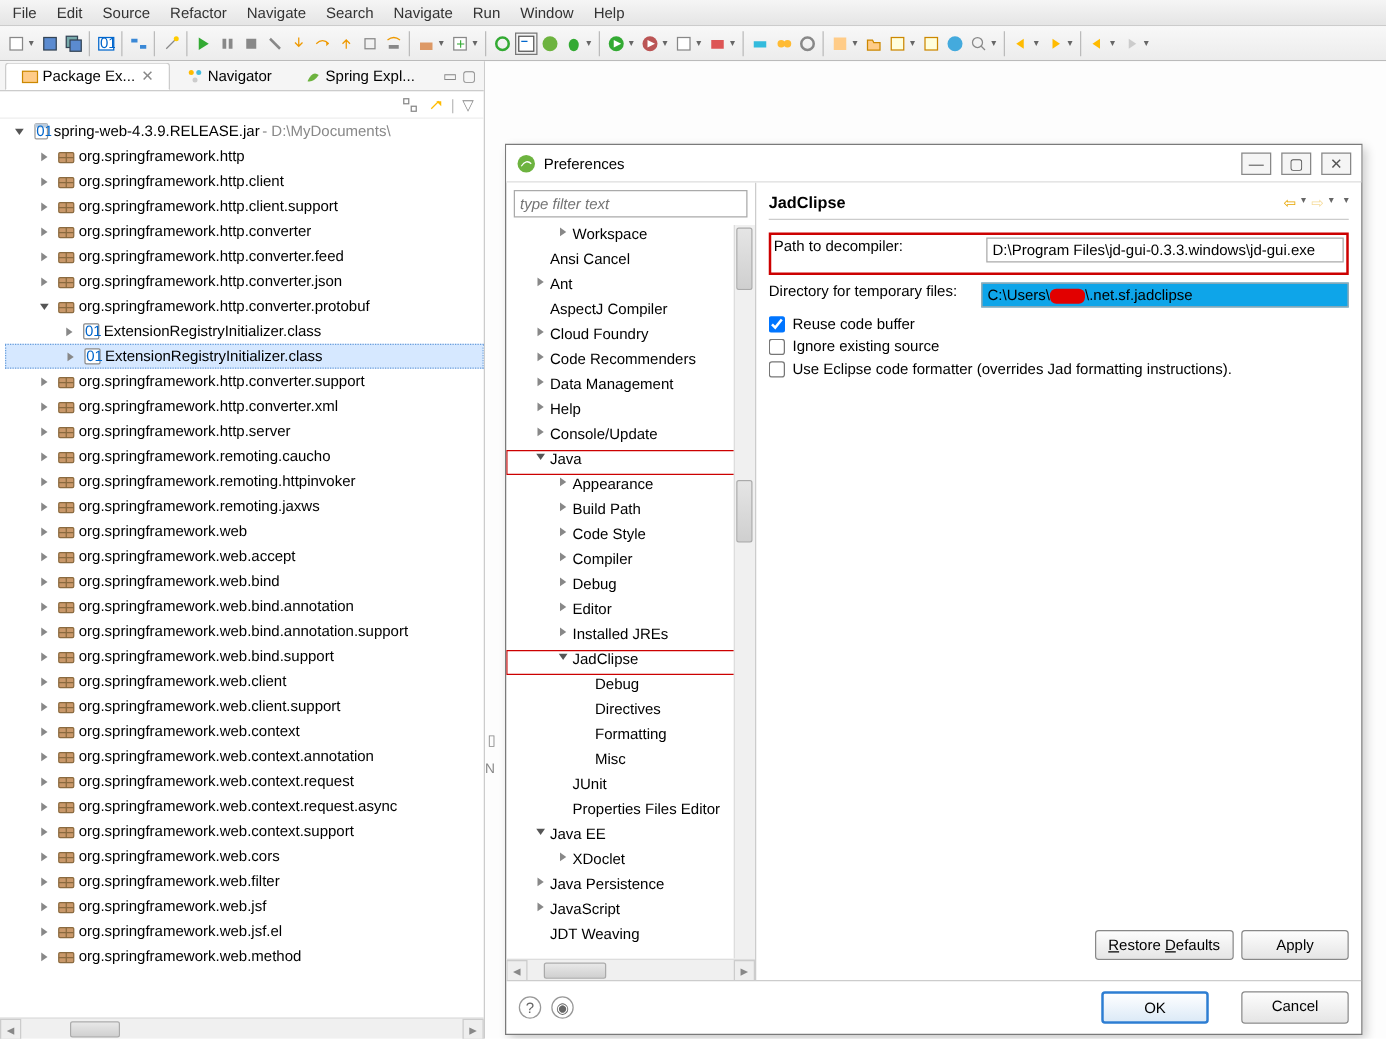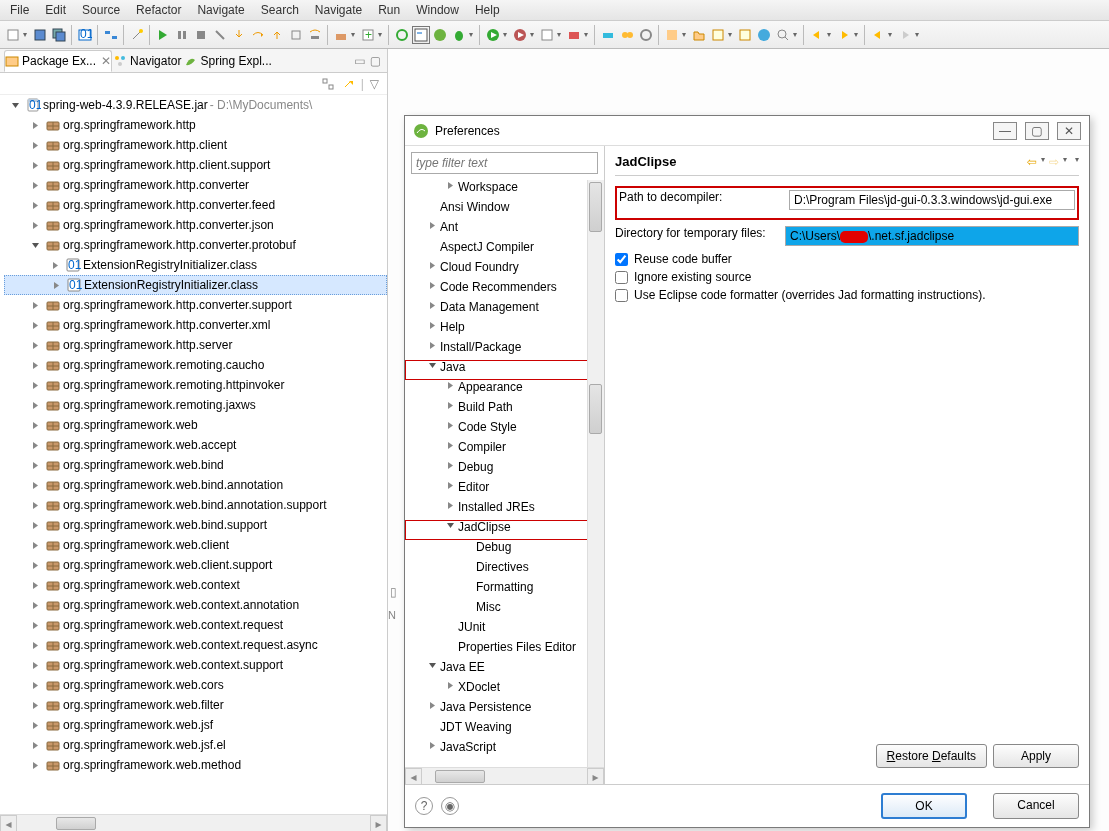--- a/index.html
+++ b/index.html
@@ -6,21 +6,21 @@
 body { background: #fff; width: 1109px; height: 831px; overflow: hidden; position: relative; }
 .menubar { background: linear-gradient(#f5f5f5,#e5e5e5); border-bottom: 1px solid #ccc; height: 21px; display: flex; padding-left: 2px; }
 .menubar .mi { padding: 3px 8px; color: #333; cursor: default; }
 .toolbar { background: linear-gradient(#f8f8f8,#ececec); border-bottom: 1px solid #bbb; height: 28px; display: flex; align-items: center; padding-left: 4px; gap: 1px; }
 .tb-btn { width: 18px; height: 18px; display: inline-flex; align-items: center; justify-content: center; color: #555; }
 .tb-sep { width: 2px; height: 20px; border-left: 1px solid #bbb; margin: 0 2px; }
 .tb-dd { width: 7px; height: 18px; display: inline-flex; align-items: center; color: #666; font-size: 8px; }
 .ws { display: flex; height: calc(100% - 49px); }
 .sidebar { width: 388px; border-right: 1px solid #ccc; background: #fff; display: flex; flex-direction: column; }
 .views-tabs { height: 24px; display: flex; align-items: center; border-bottom: 1px solid #ccc; background: #f5f5f5; padding-left: 4px; }
-.view-tab { display: flex; align-items: center; padding: 3px 0; gap: 3px; border: 1px solid transparent; }
+.view-tab { display: flex; align-items: center; padding: 3px 12px; gap: 3px; border: 1px solid transparent; }
 .view-tab.active { background: #fff; border: 1px solid #ccc; border-bottom: 1px solid #fff; border-radius: 3px 3px 0 0; }
 .view-tab .ic { width: 14px; height: 14px; display: inline-block; }
 .view-mini { margin-left: auto; display: flex; gap: 4px; padding-right: 6px; color: #888; }
 .view-toolbar { height: 22px; display: flex; align-items: center; justify-content: flex-end; gap: 6px; padding: 0 8px; border-bottom: 1px solid #eee; color: #888; }
 .tree { flex: 1; overflow-y: auto; overflow-x: hidden; padding-left: 4px; }
 .tree-row { display: flex; align-items: center; height: 20px; white-space: nowrap; gap: 2px; }
 .tree-row.sel { background: #d6e8ff; border: 1px dotted #6a9edb; }
 .exp { width: 11px; height: 11px; display: inline-flex; align-items: center; justify-content: center; margin: 0 2px; }
 .pkg-ic { width: 16px; height: 16px; display: inline-block; }
 .jar-ic { width: 16px; height: 16px; display: inline-block; }
@@ -908,21 +908,21 @@
               <div class="ptree-row" style="padding-left:38px">
                 <span class="exp">
                   <svg width="9" height="9">
                     <polygon points="2,1 7,4.5 2,8" fill="#888"></polygon>
                   </svg>
                 </span>
                 <span>Workspace</span>
               </div>
               <div class="ptree-row" style="padding-left:20px">
                 <span class="exp"></span>
-                <span>Ansi Window</span>
+                <span>Ansi Cancel</span>
               </div>
               <div class="ptree-row" style="padding-left:20px">
                 <span class="exp">
                   <svg width="9" height="9">
                     <polygon points="2,1 7,4.5 2,8" fill="#888"></polygon>
                   </svg>
                 </span>
                 <span>Ant</span>
               </div>
               <div class="ptree-row" style="padding-left:20px">
@@ -960,21 +960,21 @@
                   </svg>
                 </span>
                 <span>Help</span>
               </div>
               <div class="ptree-row" style="padding-left:20px">
                 <span class="exp">
                   <svg width="9" height="9">
                     <polygon points="2,1 7,4.5 2,8" fill="#888"></polygon>
                   </svg>
                 </span>
-                <span>Install/Package</span>
+                <span>Console/Update</span>
               </div>
               <div class="ptree-row hl" style="padding-left:20px">
                 <span class="exp">
                   <svg width="9" height="9">
                     <polygon points="1,2 8,2 4.5,7" fill="#555"></polygon>
                   </svg>
                 </span>
                 <span>Java</span>
               </div>
               <div class="ptree-row" style="padding-left:38px">
@@ -1083,30 +1083,30 @@
               </div>
               <div class="ptree-row" style="padding-left:20px">
                 <span class="exp">
                   <svg width="9" height="9">
                     <polygon points="2,1 7,4.5 2,8" fill="#888"></polygon>
                   </svg>
                 </span>
                 <span>Java Persistence</span>
               </div>
               <div class="ptree-row" style="padding-left:20px">
+                <span class="exp">
+                  <svg width="9" height="9">
+                    <polygon points="2,1 7,4.5 2,8" fill="#888"></polygon>
+                  </svg>
+                </span>
+                <span>JavaScript</span>
+              </div>
+              <div class="ptree-row" style="padding-left:20px">
                 <span class="exp"></span>
                 <span>JDT Weaving</span>
-              </div>
-              <div class="ptree-row" style="padding-left:20px">
-                <span class="exp">
-                  <svg width="9" height="9">
-                    <polygon points="2,1 7,4.5 2,8" fill="#888"></polygon>
-                  </svg>
-                </span>
-                <span>JavaScript</span>
               </div>
             <div class="scroll-track">
               <div class="scroll-thumb"></div>
               <div class="scroll-thumb2"></div>
             </div>
           </div>
           <div class="pref-tree-hscroll">
             <span class="arr" style="position:absolute;left:0;top:0;width:17px;height:17px;border:1px solid #ccc;background:#eee;display:flex;align-items:center;justify-content:center;color:#888">◂</span>
             <span class="thumb"></span>
             <span class="arr" style="position:absolute;right:0;top:0;width:17px;height:17px;border:1px solid #ccc;background:#eee;display:flex;align-items:center;justify-content:center;color:#888">▸</span>

